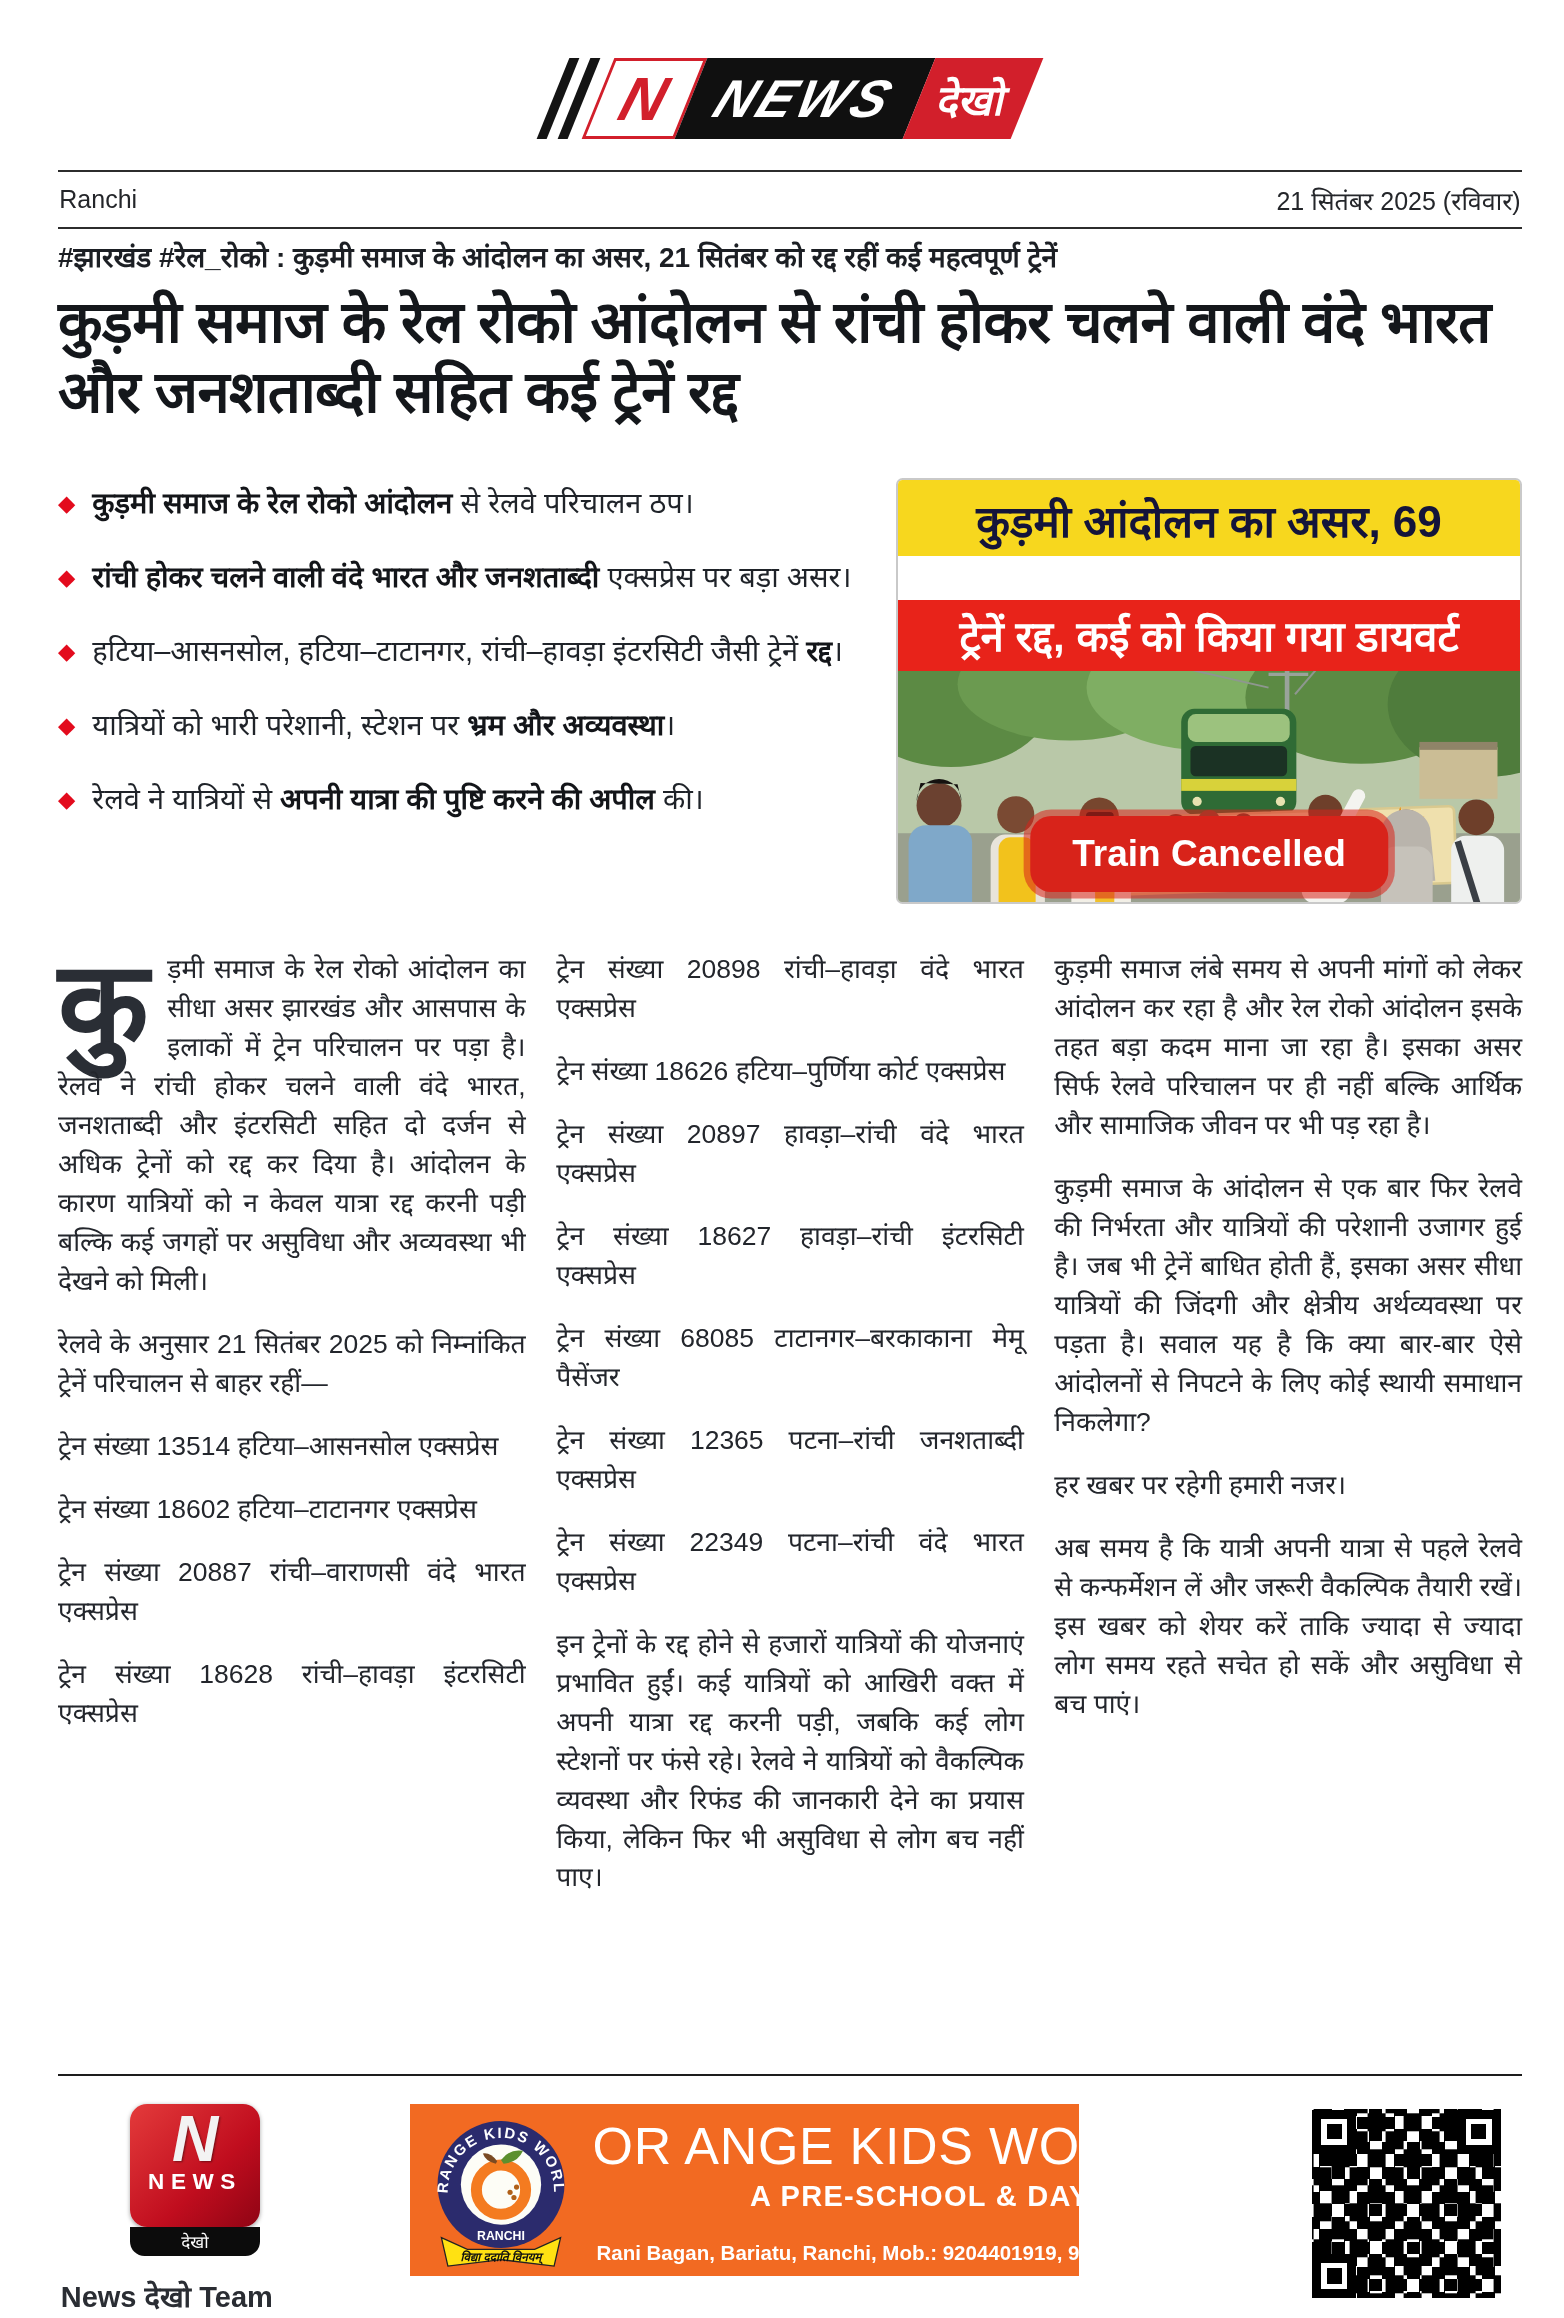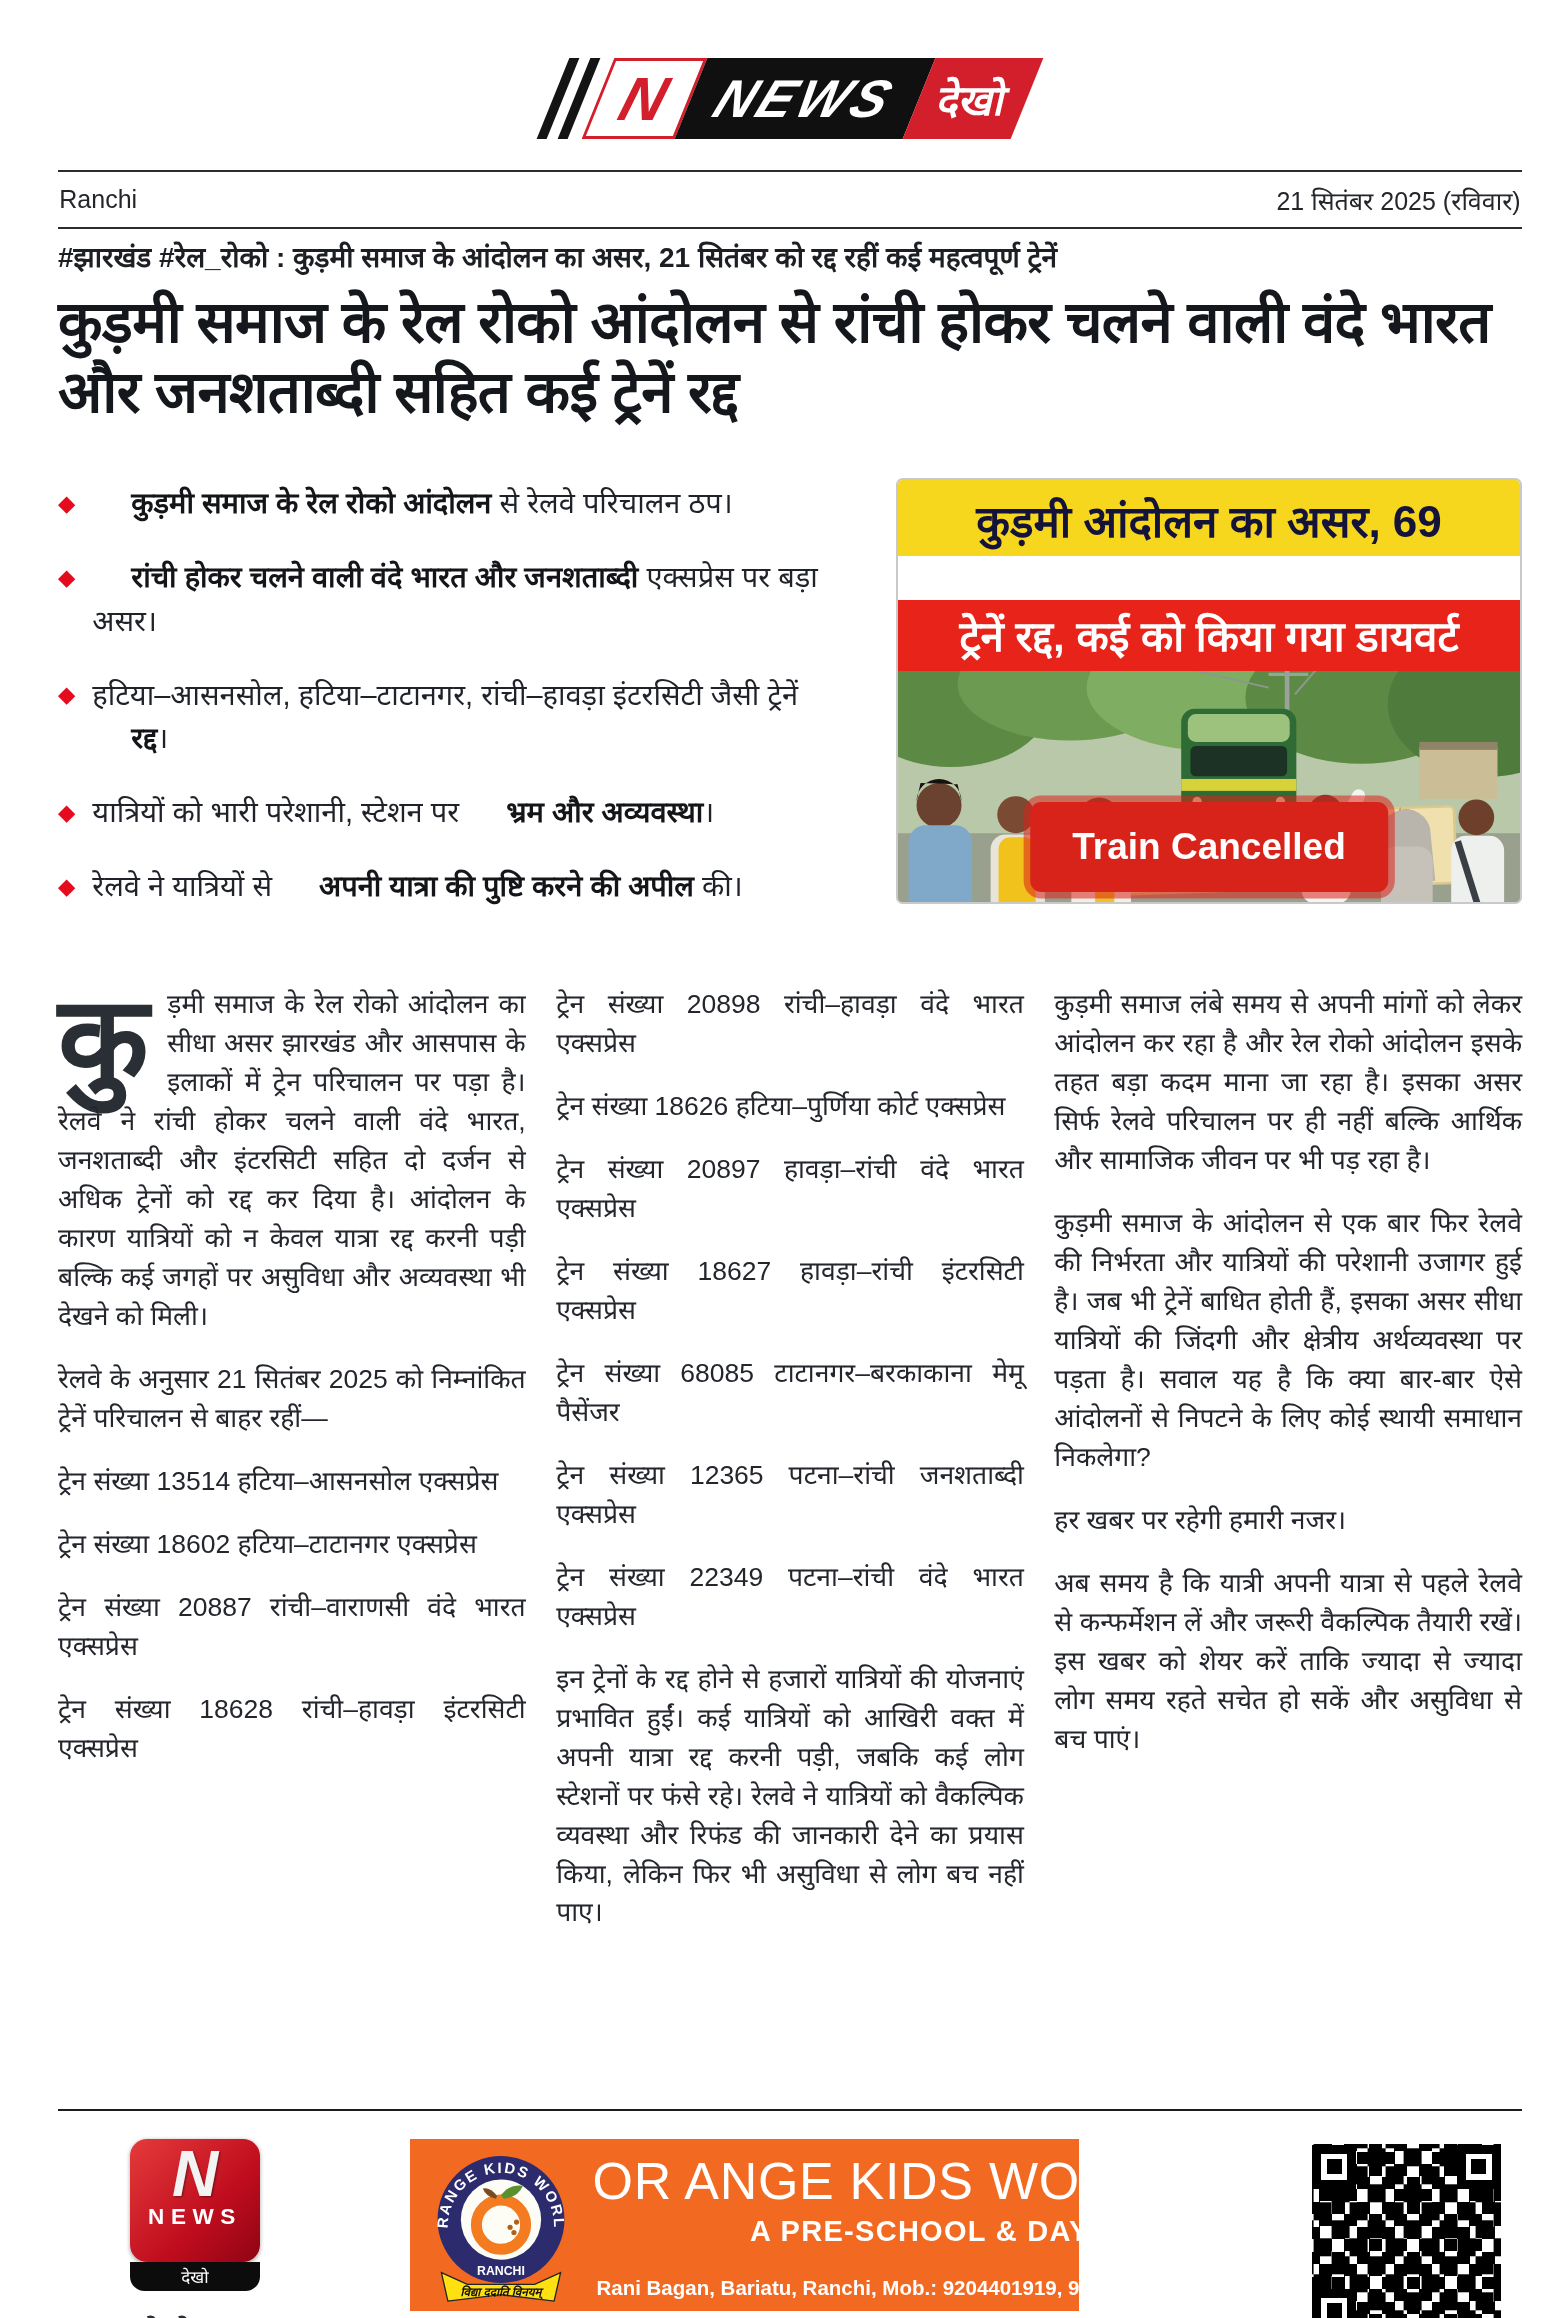--- a/index.html
+++ b/index.html
@@ -25,29 +25,29 @@
   .dateline{display:flex;justify-content:space-between;align-items:center;font-size:25px;color:#24262a;padding:10.6px 1.3px;}
 
   .kicker{margin-top:8px;font-size:28px;font-weight:700;color:#1c1f24;}
   .headline{margin:12px 0 0;font-size:58px;line-height:1.2;font-weight:800;color:#14171b;letter-spacing:-0.7px;}
 
   
   .lead-row{display:flex;gap:38px;margin-top:52px;}
   .bullets{list-style:none;margin:4px 0 0;padding:0;flex:1;}
   .bullets li{display:flex;gap:17px;font-size:29px;line-height:1.5;color:#1f2329;margin-bottom:30.5px;}
   .dia{color:#e30b1d;font-size:22.5px;line-height:1;margin-top:10.6px;flex:0 0 auto;}
-  .btext b{font-weight:800;color:#131519;margin-left:39px;}
+  .btext b{font-weight:800;color:#131519;}
 
   .photo-card{margin:0;width:622px;flex:0 0 622px;height:422px;border:2.7px solid #c9c9c9;border-radius:6.6px;overflow:hidden;display:flex;flex-direction:column;background:#fff;}
   .band{flex:0 0 auto;display:flex;align-items:center;justify-content:center;text-align:center;font-weight:800;}
   .band.yellow{background:#f7d71e;color:#14143a;font-size:44px;padding:9.3px 13.3px 6.6px;}
   .band.red{background:#e8231a;color:#fff;font-size:42px;padding:5.3px 10.6px 8px;margin-top:44px;}
   .photo-scene{position:relative;flex:1;background:#aabd97;}
   .photo-scene svg{position:absolute;inset:0;width:100%;height:100%;}
-  .photo-badge{position:absolute;left:50%;transform:translateX(-50%);bottom:10.6px;background:#d8231a;color:#fff;font-weight:700;font-size:37px;padding:24px 42px;border-radius:11px;box-shadow:0 0 0 6.6px rgba(216,35,26,.55);white-space:nowrap;}
+  .photo-badge{position:absolute;left:50%;transform:translateX(-50%);bottom:10.6px;background:#d8231a;color:#fff;font-weight:700;font-size:37px;padding:17px 42px;border-radius:21px;box-shadow:0 0 0 6.6px rgba(216,35,26,.55);white-space:nowrap;}
 
   
   .columns{display:flex;gap:30.5px;margin-top:46px;min-height:1100px;align-items:flex-start;}
   .col{flex:1;font-size:26.5px;line-height:1.47;text-align:justify;color:#23262c;}
   .col p{margin:0 0 24px;}
   .dropcap{float:left;font-size:118px;line-height:94px;font-weight:700;color:#2a2e35;padding:6.6px 18.6px 0 0;}
 
   
   .footer{display:flex;align-items:flex-start;gap:40px;margin-top:28px;}
   .f-left{width:312px;flex:0 0 312px;}

